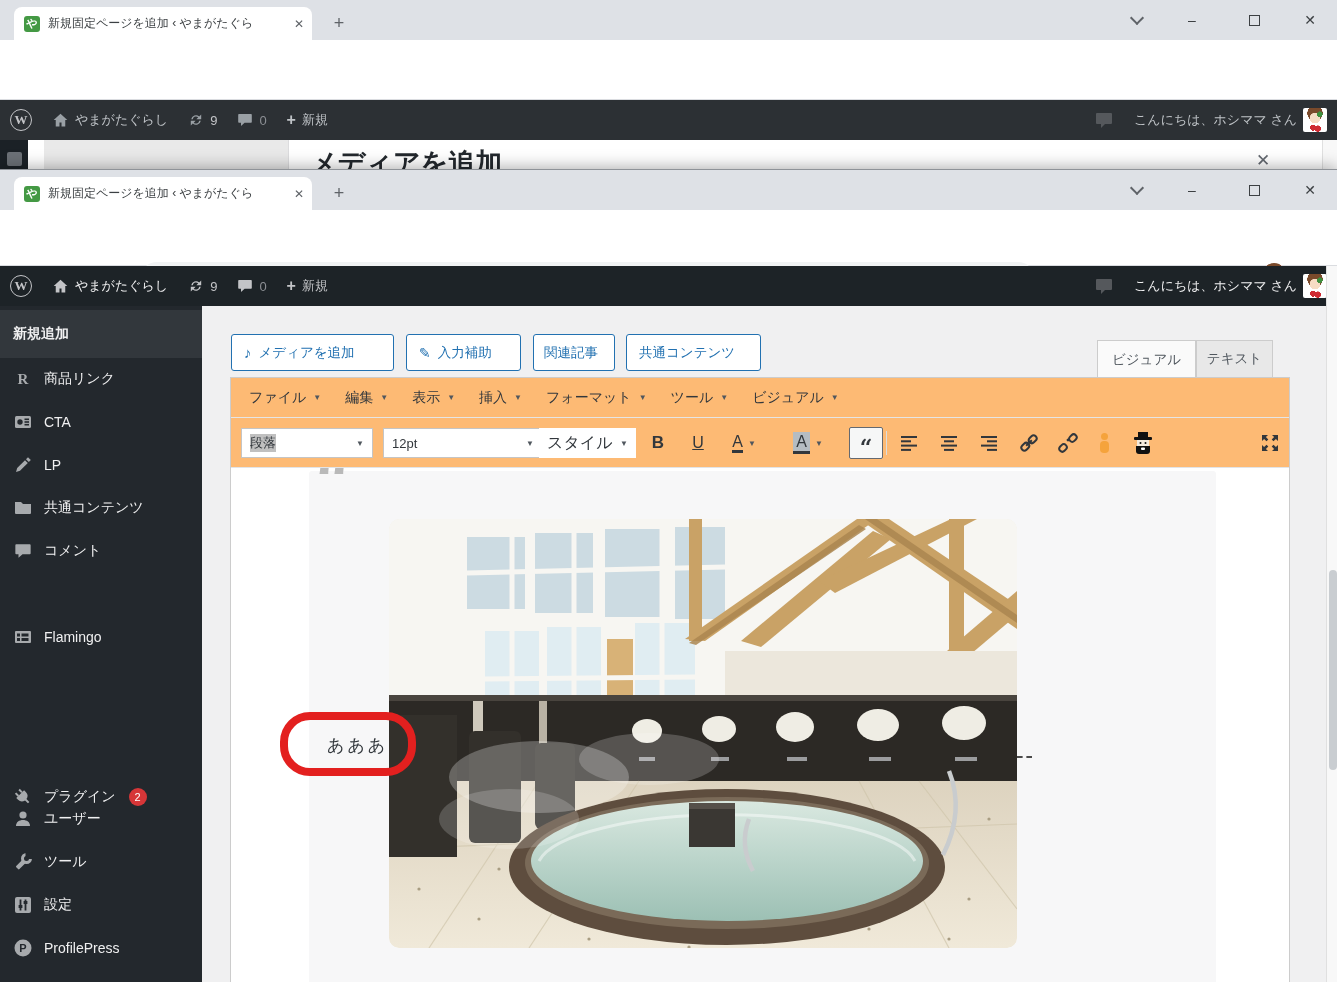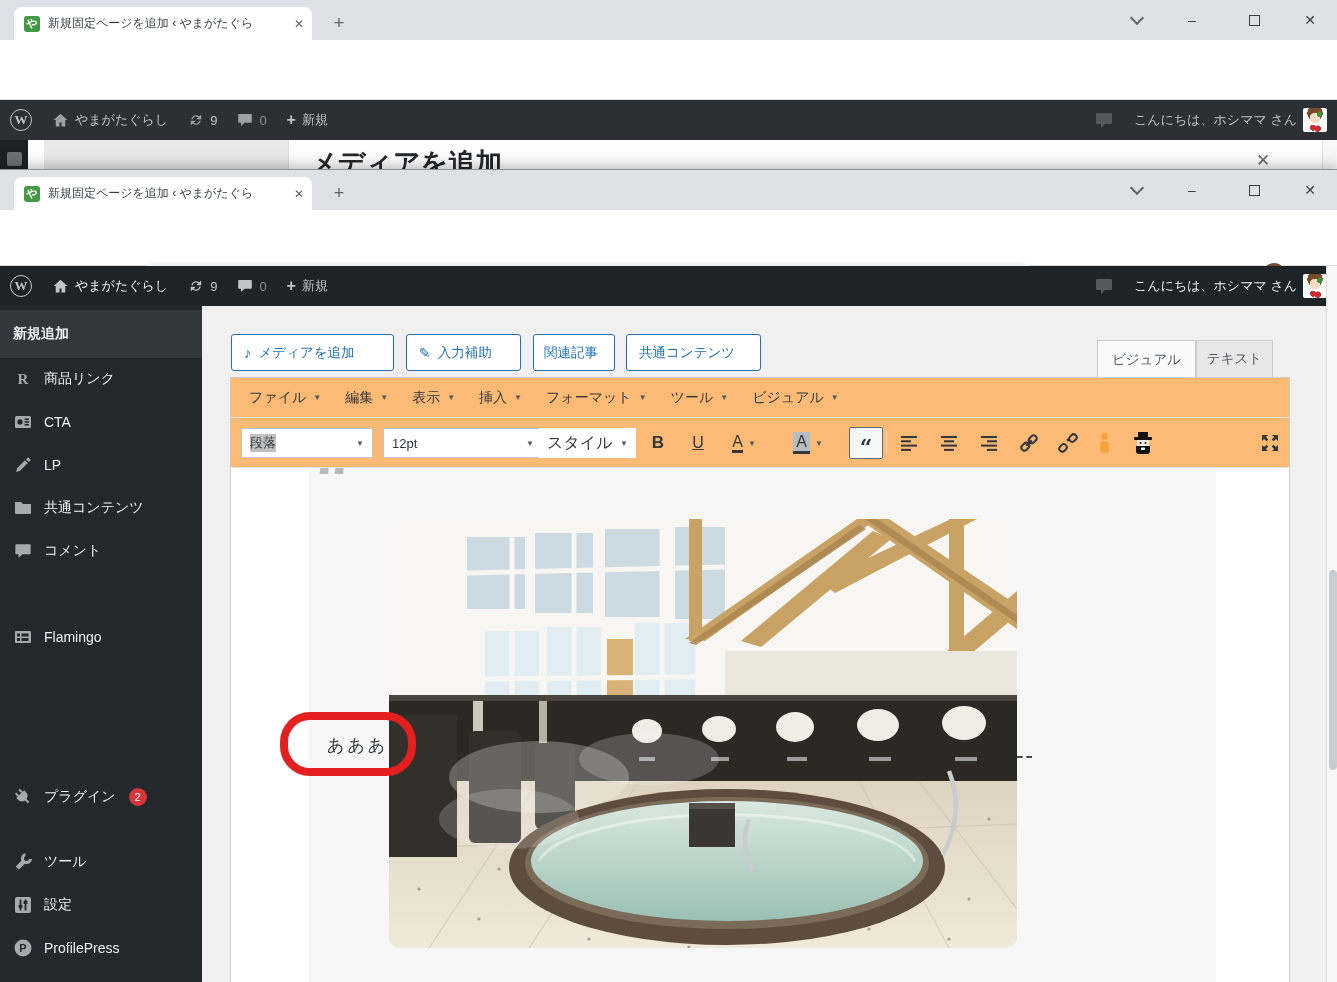--- a/index.html
+++ b/index.html
@@ -321,20 +321,29 @@
           <svg width="20" height="20" viewBox="0 0 20 20">
             <g transform="rotate(-45 10 10)" fill="#a7aaad">
               <path d="M6.5 2v4h2V2zM11.5 2v4h2V2z"></path>
               <path d="M4.5 6h11v2.5a5.5 5.5 0 0 1-4.5 5.4V18H9v-4.1A5.5 5.5 0 0 1 4.5 8.5z"></path>
             </g>
           </svg>
         </span>
       <span>プラグイン</span>
       <span class="badge">2</span>
       </div>
+    <div class="sideitem" style="top:491px">
+      <span class="ic">
+          <svg width="20" height="20" viewBox="0 0 20 20" fill="#a7aaad">
+            <circle cx="10" cy="6" r="3.6"></circle>
+            <path d="M3 17c0-4 3.2-6 7-6s7 2 7 6z"></path>
+          </svg>
+        </span>
+      <span>ユーザー</span>
+      </div>
     <div class="sideitem" style="top:534px">
       <span class="ic">
           <svg width="20" height="20" viewBox="0 0 20 20">
             <circle cx="13.5" cy="6.5" r="4" fill="none" stroke="#a7aaad" stroke-width="3"></circle>
             <rect x="12.5" y="0.5" width="7" height="6.5" fill="#23282d"></rect>
             <rect x="2.5" y="10.5" width="10" height="4.5" rx="1" transform="rotate(-45 7.5 12.5)" fill="#a7aaad"></rect>
           </svg>
         </span>
       <span>ツール</span>
       </div>

